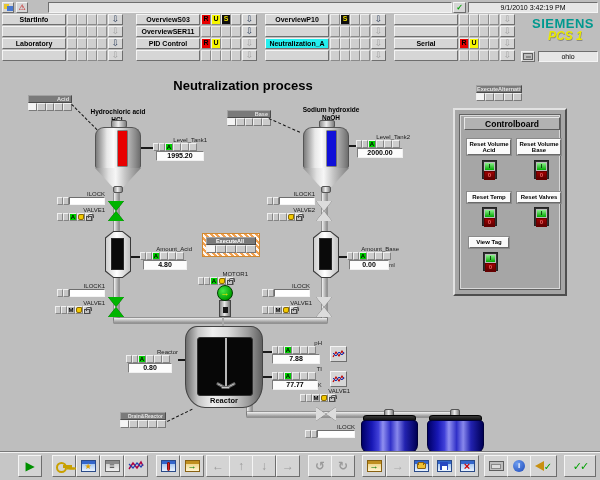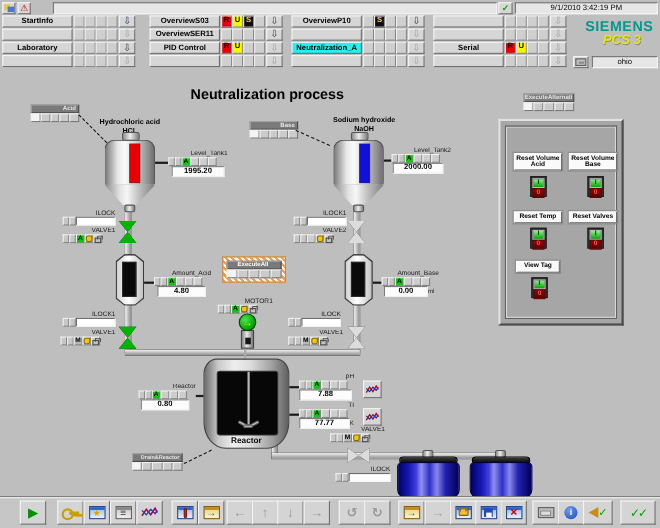--- a/index.html
+++ b/index.html
@@ -242,21 +242,21 @@
 <div class="abs btn3d navmain" style="left:394px;top:50px;width:64px;height:11px"></div>
 <div class="abs navcells" style="left:459px;top:50px;width:40px;height:11px">
     <span class="ncell"></span>
     <span class="ncell"></span>
     <span class="ncell"></span>
     <span class="ncell"></span>
   </div>
 <div class="abs btn3d arrowbtn dis" style="left:500px;top:50px;width:15px;height:11px">⇩</div>
 
 <div class="abs siemens" style="left:532px;top:16px">SIEMENS</div>
-<div class="abs pcs7" style="left:548px;top:29px">PCS 3</div>
+<div class="abs pcs7" style="left:548px;top:29px">PCS 1</div>
 <div class="abs btn3d" style="left:521px;top:51px;width:14px;height:11px;display:flex;align-items:center;justify-content:center">
     <span class="monic" style="width:10px;height:7px"></span>
   </div>
 <div class="abs sunk fieldtxt" style="left:538px;top:51px;width:60px;height:11px;text-align:center">ohio</div>
 
 <div class="abs ptitle" style="left:143px;top:78px;width:200px">Neutralization process</div>
 
 <div class="abs pipeV" style="left:114px;top:193px;width:5px;height:127px"></div>
 <div class="abs pipeV" style="left:322px;top:192px;width:5px;height:128px"></div>
 <div class="abs pipeH" style="left:114px;top:318px;width:213px;height:5px"></div>
@@ -605,20 +605,21 @@
   <div class="grp-cells">
       <span class="gc"></span>
       <span class="gc"></span>
       <span class="gc"></span>
       <span class="gc"></span>
       <span class="gc"></span>
     </div>
 </div>
 <div class="abs cb" style="left:453px;top:108px;width:114px;height:188px">
   <div class="cb-inner"></div>
+  <div class="abs cb-title" style="left:9px;top:7px;width:96px;height:13px">Controlboard</div>
   <div class="abs cb-btn" style="left:12px;top:29px;width:44px;height:16px">Reset Volume Acid</div>
   <div class="abs cb-btn" style="left:62px;top:29px;width:44px;height:16px">Reset Volume Base</div>
   <div class="abs switch" style="left:27px;top:50px;width:15px;height:19px">
       <span class="sw-on">I</span>
       <span class="sw-off">0</span>
     </div>
   <div class="abs switch" style="left:79px;top:50px;width:15px;height:19px">
       <span class="sw-on">I</span>
       <span class="sw-off">0</span>
     </div>

